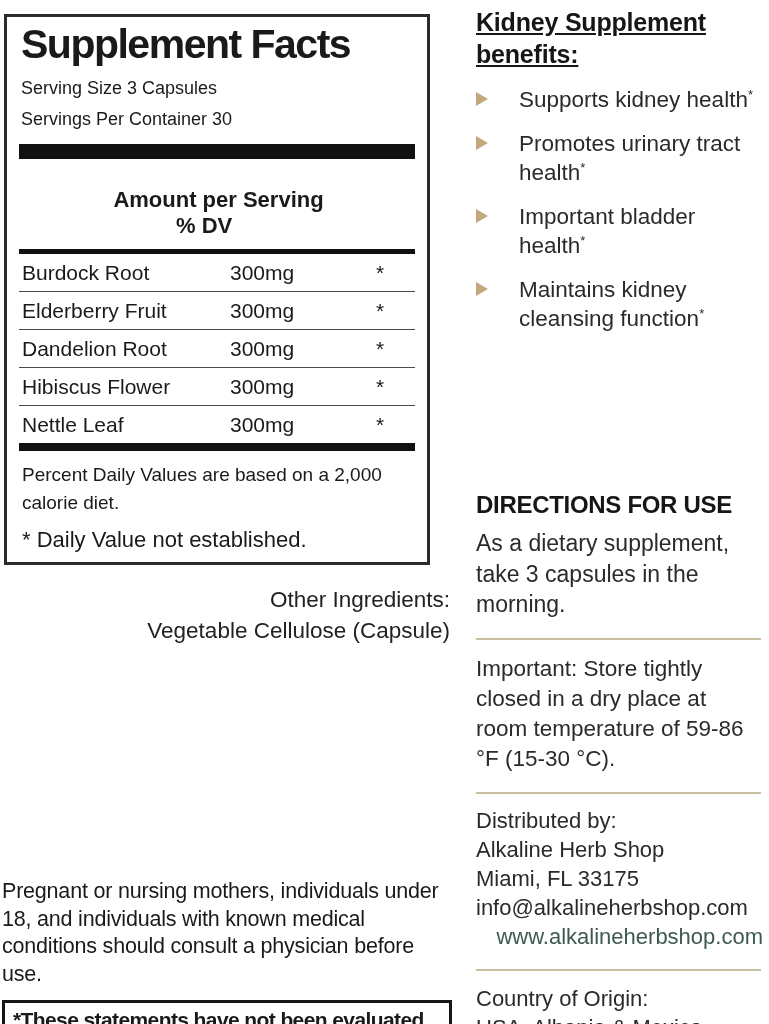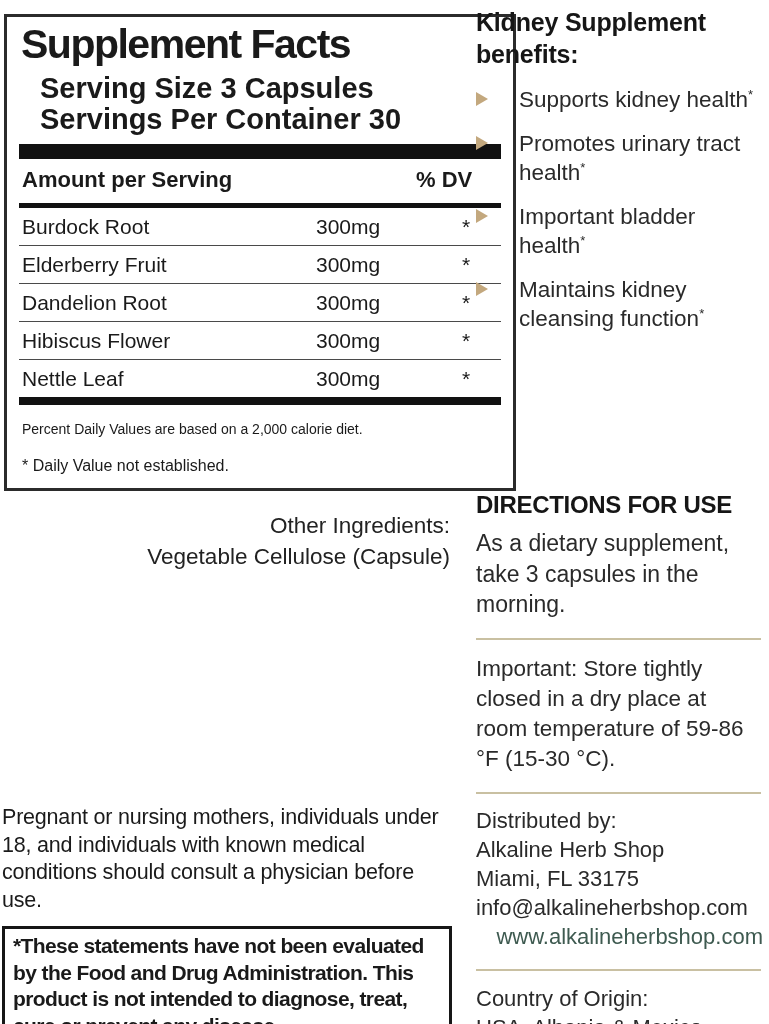--- a/index.html
+++ b/index.html
@@ -4,47 +4,47 @@
 <style>
   html,body{margin:0;padding:0;}
   body{
     width:769px;height:1024px;background:#ffffff;position:relative;
     font-family:"Liberation Sans", sans-serif;color:#1a1a1a;overflow:hidden;
     -webkit-font-smoothing:antialiased;
   }
   
   .left-col{position:absolute;left:4px;top:14px;width:446px;}
   .facts-box{
-    border:3px solid #2b2b2b;width:512px;box-sizing:border-box;
+    border:3px solid #2b2b2b;width:426px;box-sizing:border-box;
     padding:3px 12px 6px 12px;background:#fff;
   }
   .facts-title{font-size:41px;font-weight:bold;letter-spacing:-1.5px;line-height:46px;margin:1px 0 6px 2px;}
-  .serving-line{font-size:29px;line-height:31px;margin-left:21px;font-weight:bold;}
+  .serving-line{font-size:18px;line-height:31px;margin-left:2px;}
   .bar-thick{height:15px;background:#111;margin-top:9px;}
-  .amount-hdr{display:flex;align-items:center;font-weight:bold;font-size:22px;padding:8px 0 10px 3px;}
+  .amount-hdr{display:flex;align-items:center;font-weight:bold;font-size:22px;padding:28px 0 10px 3px;flex-direction:column;}
   .amount-hdr .left{flex:1;}
   .amount-hdr .right{width:85px;}
   .bar-med{height:5px;background:#111;}
   .trow{display:flex;align-items:flex-start;font-size:21px;padding:7px 0 6px 3px;border-bottom:1.5px solid #4a4a4a;}
   .trow.last{border-bottom:none;}
   .trow .n{flex:1;}
   .trow .a{width:115px;}
   .trow .d{width:70px;text-align:center;}
   .bar-semi{height:8px;background:#111;}
-  .fn1{font-size:14px;line-height:28px;margin:10px 0 0 3px;}
-  .fn2{font-size:16px;line-height:28px;margin:9px 0 2px 3px;}
+  .fn1{font-size:19px;line-height:28px;margin:10px 0 0 3px;}
+  .fn2{font-size:22px;line-height:28px;margin:9px 0 2px 3px;}
   .other-ing{margin:19px 0 0 -2px;font-size:22.5px;line-height:31px;color:#222;text-align:right;}
   .warning{margin:232px 0 0 -2px;font-size:21.5px;line-height:27.5px;width:452px;letter-spacing:-0.2px;}
   .fda-box{
     margin:12px 0 0 -2px;border:3px solid #161616;width:450px;box-sizing:border-box;
     padding:4px 8px 5px 8px;font-weight:bold;font-size:21px;line-height:26.5px;letter-spacing:-0.6px;
   }
   
   .right-col{position:absolute;left:476px;top:6px;width:287px;}
-  .benefits-heading{font-size:25px;font-weight:bold;line-height:32px;letter-spacing:-0.2px;color:#161616;}
+  .benefits-heading{font-size:25px;font-weight:bold;line-height:32px;letter-spacing:-0.2px;color:#161616;text-decoration:underline;}
   .benefit{display:flex;margin-top:15px;font-size:22.5px;line-height:29px;color:#2a2a2a;gap:20px;}
   .tri{
     width:0;height:0;flex:none;
     border-left:12px solid #c3a87e;border-top:7px solid transparent;border-bottom:7px solid transparent;
     margin:7px 11px 0 0;
   }
   sup{font-size:13px;line-height:0;}
   .dir-heading{margin-top:158px;font-size:24px;font-weight:bold;letter-spacing:-0.3px;color:#161616;}
   .dir-body{margin-top:9px;font-size:23px;line-height:30.5px;color:#2a2a2a;}
   .divider{border:none;border-top:2.5px solid #c9c0a2;margin:18px 0 0 0;width:285px;}

